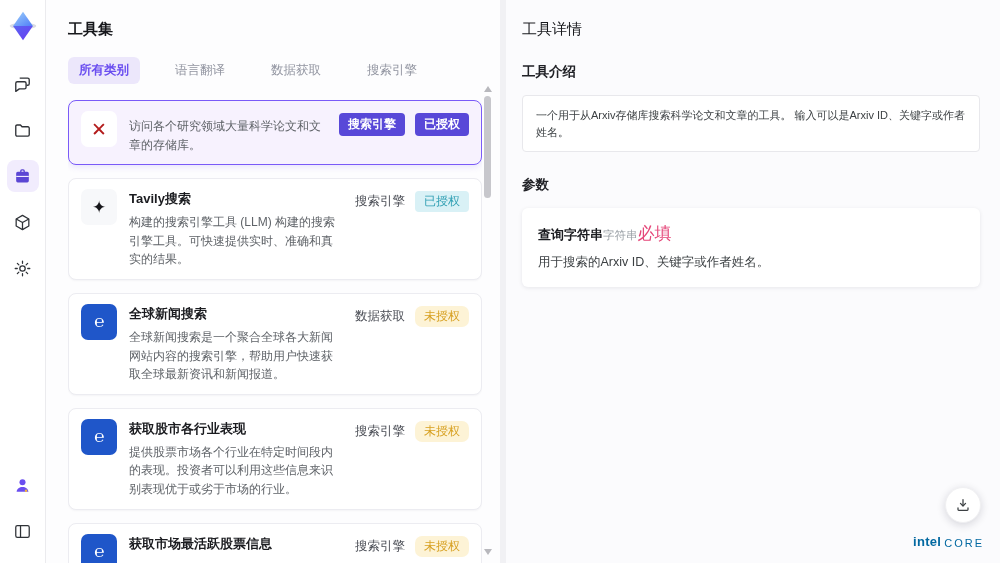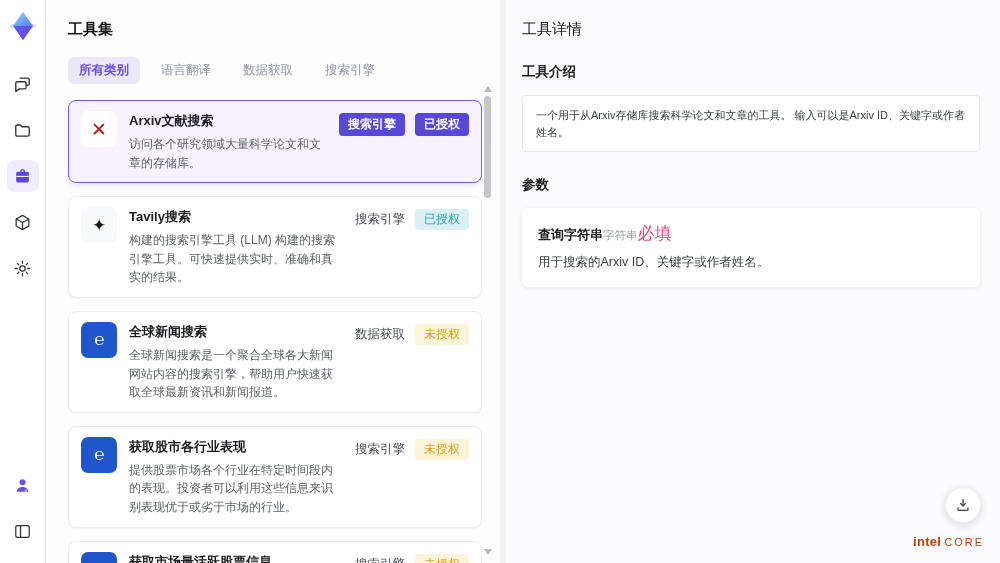--- a/index.html
+++ b/index.html
@@ -12,21 +12,21 @@
     border-right:1px solid #ebebee; display:flex; flex-direction:column; align-items:center; padding:8px 0 16px; }
   .logo { width:36px; height:36px; display:flex; align-items:center; justify-content:center; margin-bottom:24px; }
   .rail-btn { width:32px; height:32px; border-radius:8px; display:flex; align-items:center; justify-content:center;
     margin-bottom:14px; cursor:pointer; background:transparent; border:none; }
   .rail-btn.active { background:#f1ecfd; }
   .rail-spacer { flex:1; }
 
   
   .list-panel { position:absolute; left:46px; top:0; width:454px; height:563px; background:#fdfdfe; padding:20px 0 0 22px; }
   .list-title { font-size:15px; font-weight:bold; color:#17181c; }
-  .tabs { display:flex; align-items:center; gap:10px; margin-top:18px; }
+  .tabs { display:flex; align-items:center; gap:24px; margin-top:18px; }
   .tab { border:none; background:transparent; color:#9194a0; font-size:12.5px; padding:5px 11px; border-radius:6px;
     cursor:pointer; font-family:inherit; white-space:nowrap; }
   .tab.active { background:#ece7fb; color:#6a4ef0; font-weight:bold; }
 
   .tool-list { margin-top:16px; width:414px; display:flex; flex-direction:column; gap:13px; height:470px; overflow:hidden; }
   .tool-card { background:#fff; border:1px solid #ececf1; border-radius:8px; padding:10px 12px; display:flex; gap:12px;
     box-shadow:0 1px 2px rgba(20,20,43,.04); cursor:pointer; }
   .tool-card.selected { border:1.5px solid #7a5af8; background:#f7f2fe; box-shadow:0 2px 6px rgba(106,78,240,.15); }
   .tool-icon { flex:0 0 36px; width:36px; height:36px; border-radius:7px; background:#f7f8fa; display:flex;
     align-items:center; justify-content:center; font-size:20px; overflow:hidden; }
@@ -37,21 +37,21 @@
   .tool-icon[data-icon="app"] { background:#1f56c9; }
   .tool-icon[data-icon="app"] .glyph { color:#fff; font-weight:bold; font-size:17px; }
 
   .tool-main { flex:1; min-width:0; padding-top:1px; }
   .tool-name { font-size:13px; font-weight:bold; color:#1b1c20; }
   .tool-desc { font-size:12px; color:#5f6368; line-height:1.55; margin-top:5px; max-width:242px; }
   .tool-meta { display:flex; align-items:flex-start; gap:10px; margin-top:2px; }
   .category-badge { font-size:12.5px; color:#4a4d55; white-space:nowrap; padding:2px 0; }
   .status-badge { font-size:12px; padding:2px 9px; border-radius:4px; white-space:nowrap; }
   .status-badge.authorized { background:#d9f1f6; color:#2f9fb3; }
-  .status-badge.unauthorized { background:#fdf3d6; color:#d7a021; }
+  .status-badge.unauthorized { background:#fdf3d6; color:#d7a021;border-radius:7px; }
   .tool-card.selected .category-badge,
   .tool-card.selected .status-badge { background:#5848d8; color:#fff; font-size:12px; padding:3px 9px; border-radius:4px; font-weight:bold; }
 
   
   .scrollbar { position:absolute; right:9px; top:86px; bottom:8px; width:8px; }
   .sb-arrow-up, .sb-arrow-down { position:absolute; left:1px; width:0; height:0; border-left:4px solid transparent; border-right:4px solid transparent; }
   .sb-arrow-up { top:0; border-bottom:6px solid #b8b8bd; }
   .sb-arrow-down { bottom:0; border-top:6px solid #b8b8bd; }
   .sb-thumb { position:absolute; left:1px; top:10px; width:7px; height:102px; border-radius:4px; background:#c7c7cc; }
 
@@ -65,21 +65,21 @@
   .param-card { margin-top:14px; background:#fff; border-radius:6px; box-shadow:0 1px 4px rgba(20,20,43,.09); padding:14px 16px 16px; }
   .param-head { display:flex; align-items:baseline; gap:0; }
   .param-name { font-size:13px; font-weight:bold; color:#1b1c20; }
   .param-type { font-size:11.5px; color:#9aa0a6; }
   .param-required { font-size:17px; color:#e5487a; }
   .param-desc { margin-top:9px; font-size:12.5px; color:#3c4043; }
 
   
   .fab-download { position:absolute; right:19px; bottom:40px; width:36px; height:36px; border-radius:50%; background:#fff;
     border:1px solid #f0f0f2; box-shadow:0 2px 8px rgba(20,20,43,.16); display:flex; align-items:center; justify-content:center; cursor:pointer; }
-  .brand { position:absolute; right:16px; bottom:14px; display:flex; align-items:center; gap:3px; color:#c2410c; }
+  .brand { position:absolute; right:16px; bottom:14px; display:flex; align-items:flex-end; gap:3px; color:#0369a1; }
   .brand-intel { font-size:13px; font-weight:bold; letter-spacing:.3px; }
   .brand-core { font-size:11px; letter-spacing:2px; }
 </style>
 </head>
 <body>
 
 <div class="app">
 
   <nav class="rail">
     <div class="logo">
@@ -160,21 +160,20 @@
   <button class="tab">搜索引擎</button>
 </div>
 
     <div class="tool-list" id="tool-list">
   <div class="tool-card selected">
     <span class="tool-icon" data-icon="arxiv">
       <span class="glyph">✕</span>
 
     </span>
     <div class="tool-main">
-      <div class="tool-name">Arxiv文献搜索</div>
       <div class="tool-desc">访问各个研究领域大量科学论文和文章的存储库。</div>
     </div>
     <div class="tool-meta">
       <span class="category-badge">搜索引擎</span>
       <span class="status-badge authorized">已授权</span>
     </div>
   </div>
 
   <div class="tool-card">
     <span class="tool-icon" data-icon="tavily">

